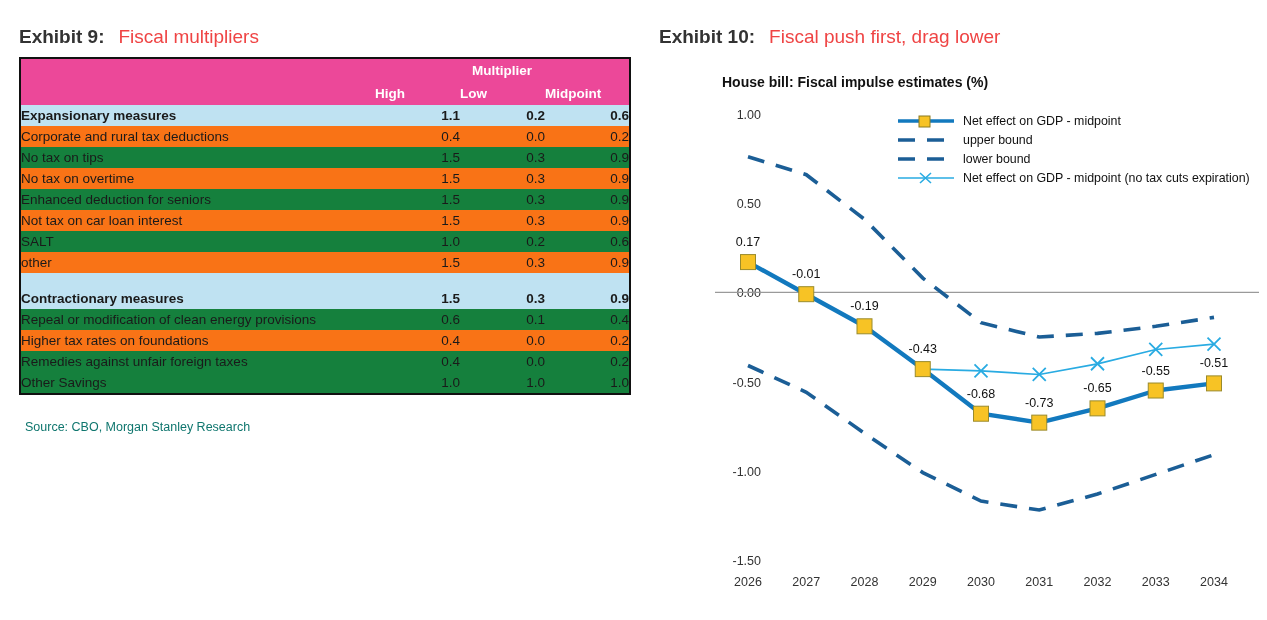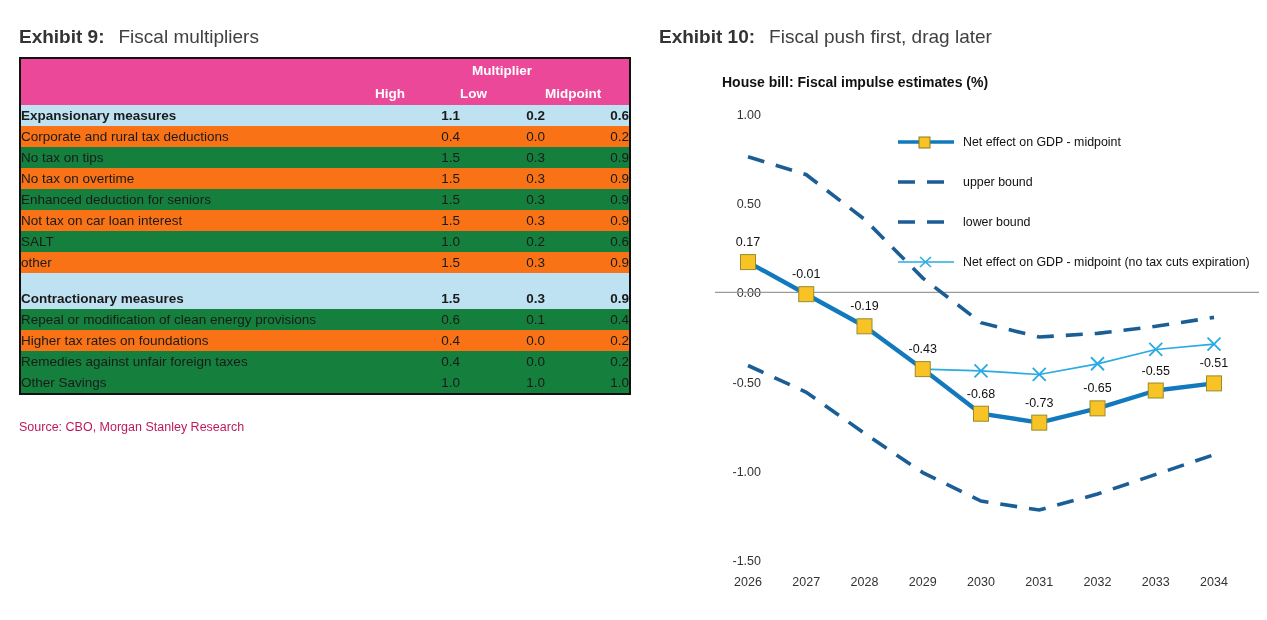--- a/index.html
+++ b/index.html
@@ -8,21 +8,21 @@
     font-family:"Liberation Sans", sans-serif;
     color:#1a1a1a;overflow:hidden;position:relative;
   }
   .panel{position:absolute;top:0;height:620px;}
   #left-panel{left:0;width:650px;}
   #right-panel{left:650px;width:617px;}
 
   
   .exhibit-head{position:absolute;font-size:19px;white-space:nowrap;}
   .exhibit-head .num{font-weight:bold;color:#333333;}
-  .exhibit-head .ttl{color:#404040;font-weight:normal;padding-left:14px;}
+  .exhibit-head .ttl{color:#ef4444;font-weight:normal;padding-left:14px;}
 
   
   #multiplier-table{
     position:absolute;left:19px;top:57px;width:610px;
     border-collapse:collapse;
     border:2px solid #111111;
     font-size:13.5px;
     table-layout:fixed;
   }
   #multiplier-table td,#multiplier-table th{padding:0;}
@@ -34,27 +34,27 @@
   .col-num{width:85px;}
   tbody tr{height:15px;}
   tbody td{height:21px;line-height:21px;font-size:13.5px;}
   tbody td.lbl{padding-left:8px;text-align:left;}
   tbody td.sub{padding-left:38px;}
   tbody td.num{text-align:right;padding-right:9px;}
   tr.zebra td{background:#15803d;}
   tr.plain td{background:#f97316;}
   tr.grp td{font-weight:bold;background:#bfe2f2;}
   tr.spacer td{height:13px;background:#bfe2f2;}
-  .src-note{position:absolute;left:19px;top:420px;font-size:12.5px;color:#be185d;}
+  .src-note{position:absolute;left:25px;top:420px;font-size:12.5px;color:#0f766e;}
 
   
   #chart-title{position:absolute;left:72px;top:74px;font-size:14px;font-weight:bold;color:#111;}
   #chart-svg{position:absolute;left:0;top:0;}
   .legend{position:absolute;left:246px;top:111px;font-size:12.4px;color:#111;}
-  .legend-row{display:flex;align-items:center;height:19px;margin-top:21px;}
+  .legend-row{display:flex;align-items:center;height:19px;}
   .legend-key{width:60px;height:14px;position:relative;margin-right:7px;flex:none;}
   .legend-label{white-space:nowrap;}
 </style>
 </head>
 <body>
 
 <div class="panel" id="left-panel">
 
   <div class="exhibit-head" style="left:19px;top:26px;">
     <span class="num">Exhibit 9:</span><span class="ttl">Fiscal multipliers</span>
@@ -163,21 +163,21 @@
         </tr>
       </tbody>
   </table>
 
   <div class="src-note">Source: CBO, Morgan Stanley Research</div>
 </div>
 
 <div class="panel" id="right-panel">
 
   <div class="exhibit-head" style="left:9px;top:26px;">
-    <span class="num">Exhibit 10:</span><span class="ttl">Fiscal push first, drag later</span>
+    <span class="num">Exhibit 10:</span><span class="ttl">Fiscal push first, drag lower</span>
   </div>
 
   <div id="chart-title">House bill: Fiscal impulse estimates (%)</div>
 
   <svg id="chart-svg" width="617" height="620">
     <g id="svg-layer">
         <text x="111" y="119" text-anchor="end" font-family="&quot;Liberation Sans&quot;, sans-serif" font-size="12.5" fill="#333">1.00</text>
         <text x="111" y="208.2" text-anchor="end" font-family="&quot;Liberation Sans&quot;, sans-serif" font-size="12.5" fill="#333">0.50</text>
         <text x="111" y="297.4" text-anchor="end" font-family="&quot;Liberation Sans&quot;, sans-serif" font-size="12.5" fill="#333">0.00</text>
         <text x="111" y="386.6" text-anchor="end" font-family="&quot;Liberation Sans&quot;, sans-serif" font-size="12.5" fill="#333">-0.50</text>

